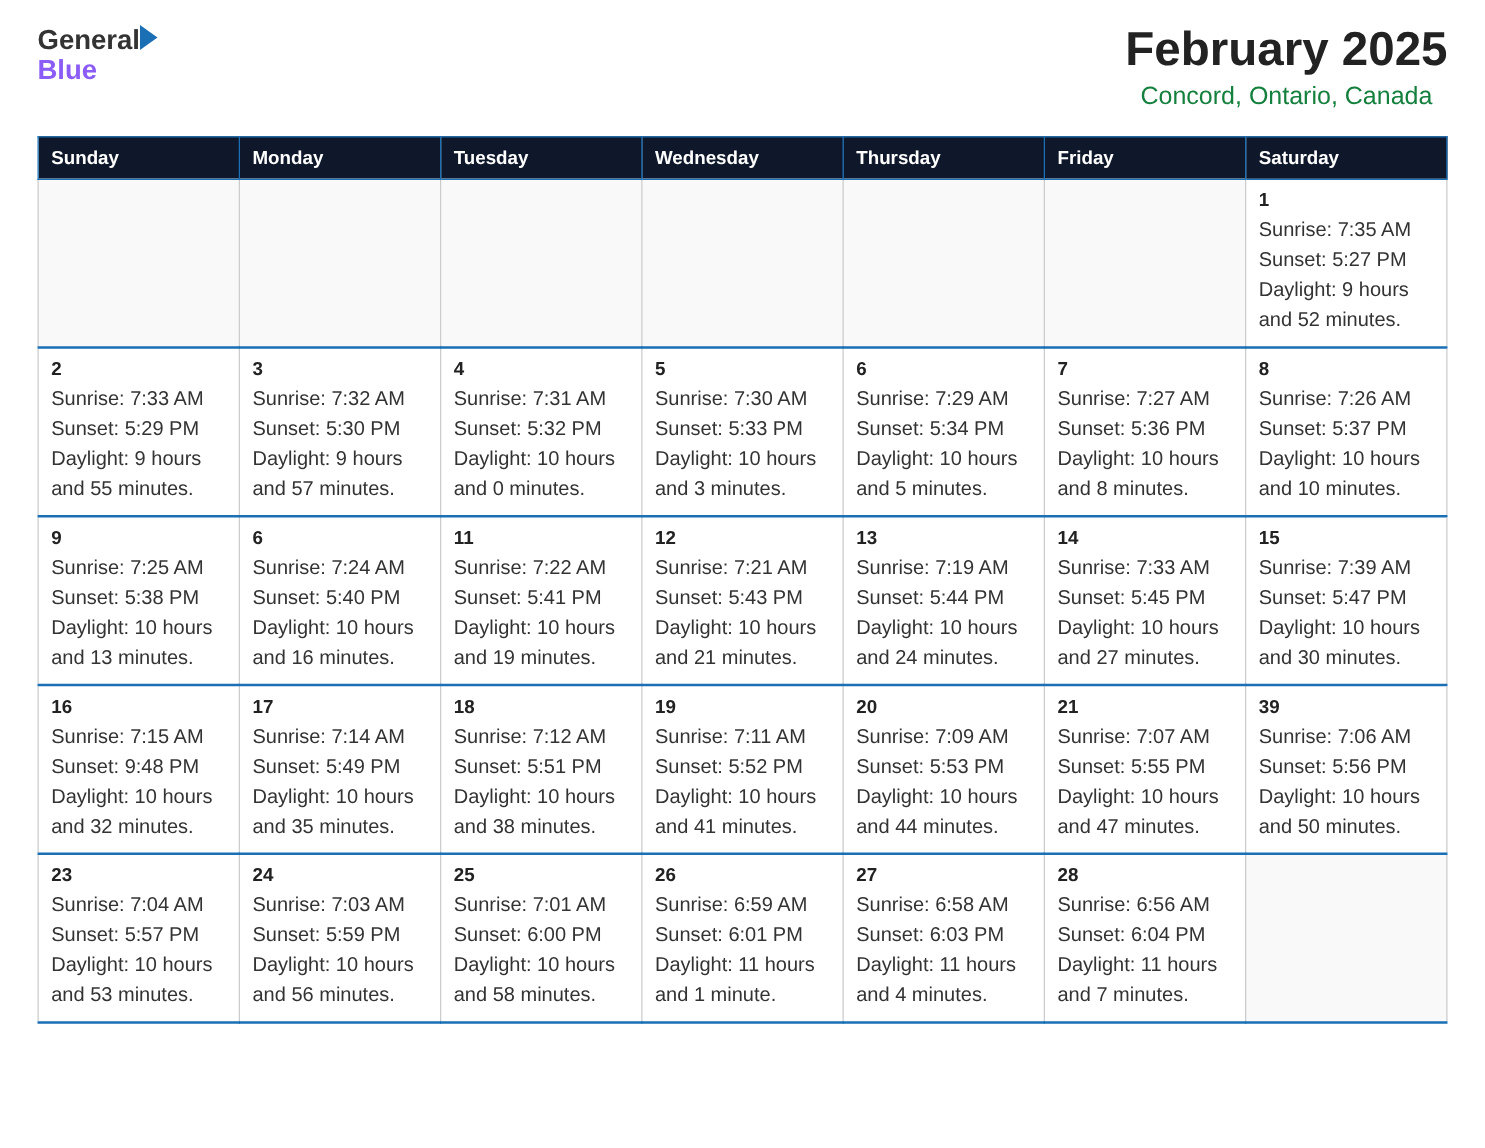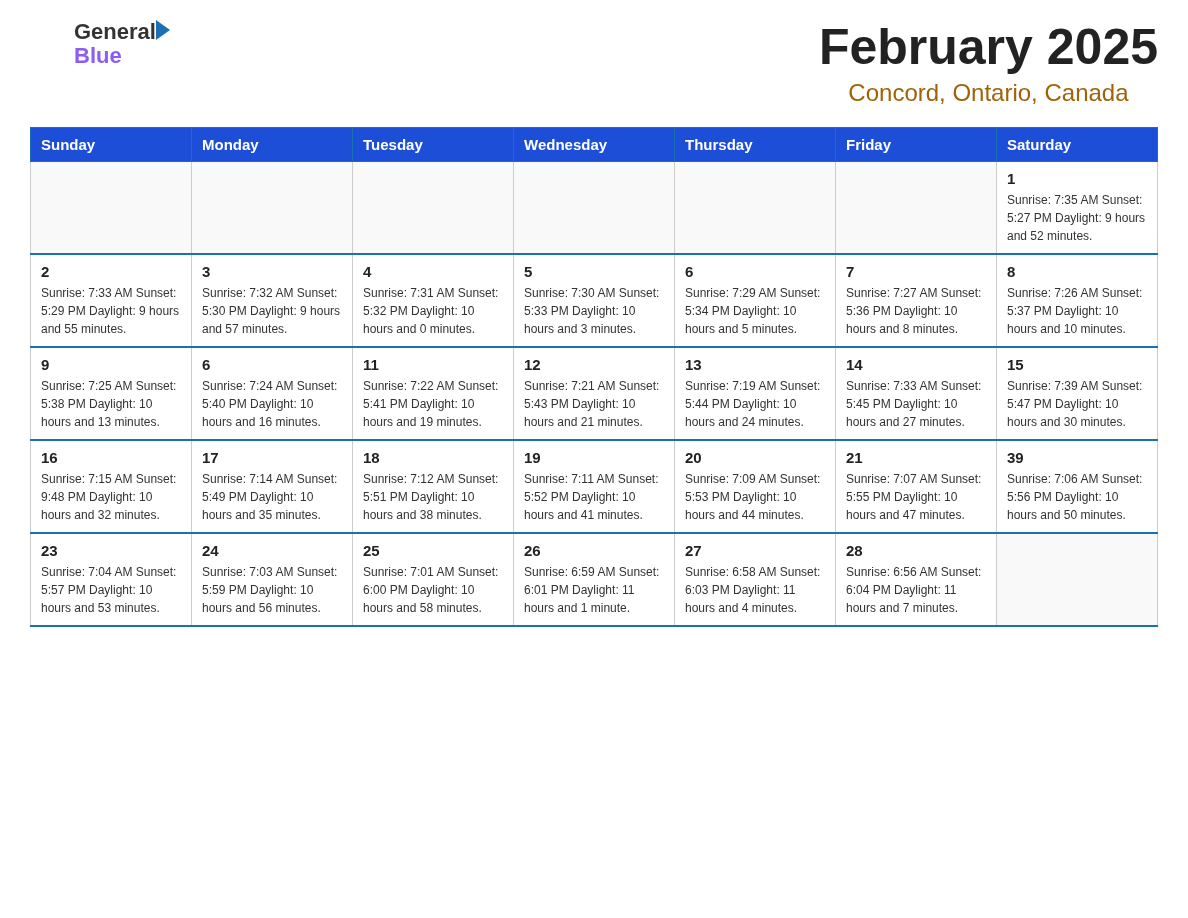--- a/index.html
+++ b/index.html
@@ -13,56 +13,55 @@
     .header {
       display: flex;
       justify-content: space-between;
       align-items: flex-start;
       margin-bottom: 20px;
     }
     .logo {
       display: flex;
       align-items: flex-end;
       gap: 6px;
-      margin-left: 44px;
     }
     .logo-text {
       font-size: 22px;
       font-weight: bold;
       color: #333;
     }
     .logo-arrow {
       width: 0;
       height: 0;
       border-left: 14px solid #1a6fb5;
       border-top: 10px solid transparent;
       border-bottom: 10px solid transparent;
       margin-top: -4px;
     }
     .title-block {
       text-align: right;
     }
     .calendar-title {
-      font-size: 50px;
+      font-size: 38px;
       font-weight: bold;
       color: #222;
       line-height: 1.1;
     }
     .calendar-subtitle {
-      font-size: 24px;
-      color: #a16207;
+      font-size: 20px;
+      color: #15803d;
       margin-top: 4px;
       text-align: center;
     }
     table {
       width: 100%;
       border-collapse: collapse;
     }
     thead th {
-      background-color: #1d4ed8;
+      background-color: #0f172a;
       color: #fff;
       font-size: 15px;
       font-weight: bold;
       padding: 8px 10px;
       text-align: left;
       border: 1px solid #1a6fb5;
     }
     tbody td {
       vertical-align: top;
       padding: 8px 10px;
@@ -75,21 +74,21 @@
     tbody tr {
       border-bottom: 2px solid #1a6fb5;
     }
     .day-number {
       font-size: 15px;
       font-weight: bold;
       margin-bottom: 4px;
       color: #222;
     }
     .day-info {
-      font-size: 12px;
+      font-size: 16px;
       color: #333;
       line-height: 1.5;
     }
     td.empty {
       background: #f9f9f9;
     }
   </style>
 </head>
 <body>
 

